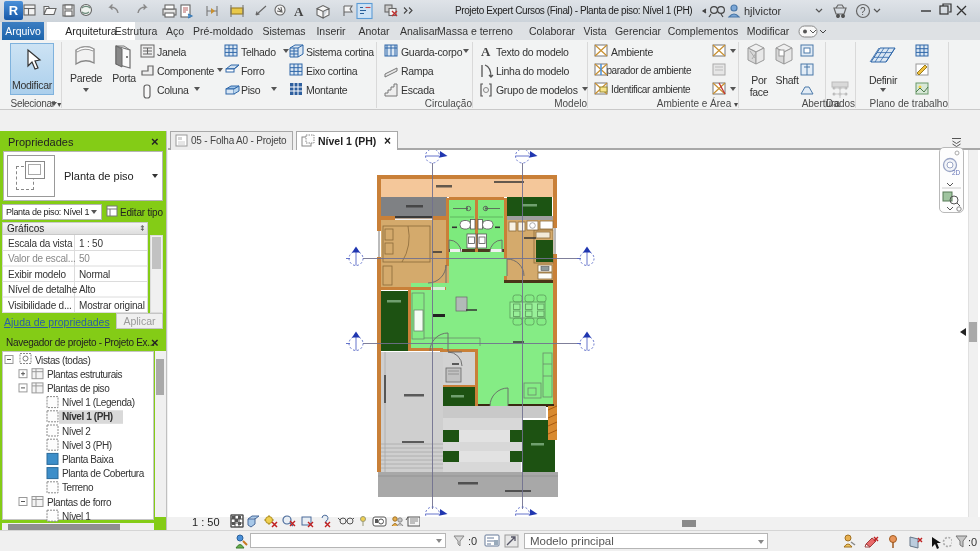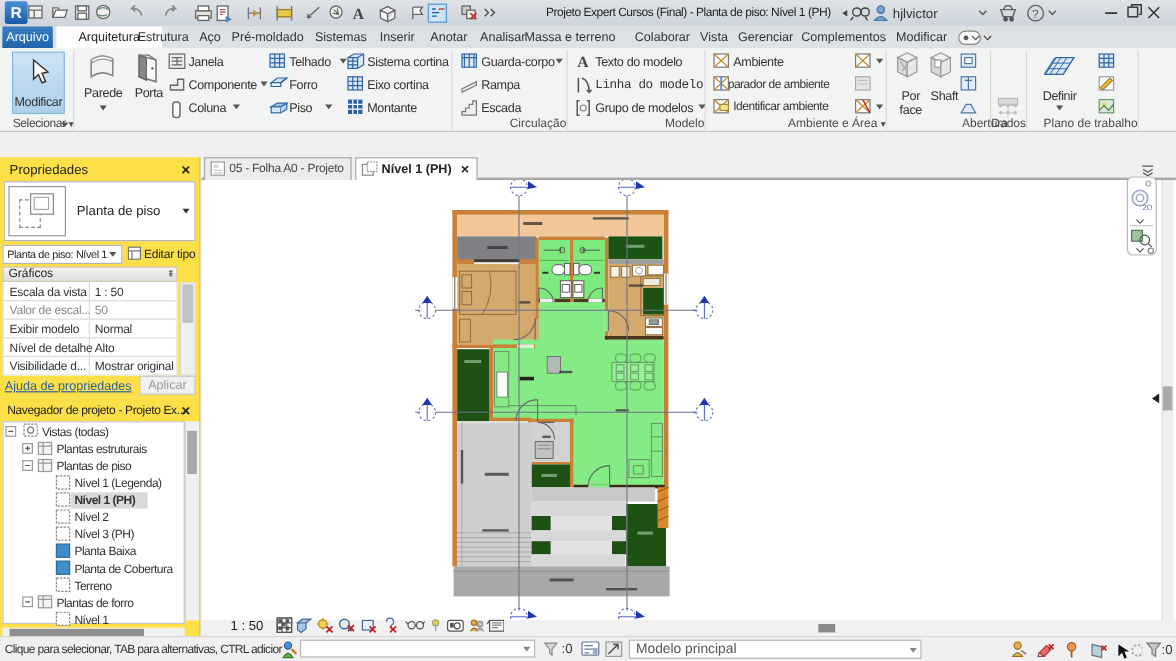--- a/index.html
+++ b/index.html
@@ -16,21 +16,21 @@
 .rtab { position:absolute; top:0; height:18px; line-height:18px; text-align:center; white-space:nowrap; }
 #tab-arquivo { left:2px; width:42px; background:linear-gradient(#3d7ec2,#1d64ab); color:#fff; }
 #tab-arq { background:#fff; color:#222; }
 
 #ribbon { left:0; top:40px; width:980px; height:70px; background:#f2f3f3; border-bottom:1px solid #c9c9c9; }
 .rsep { position:absolute; top:2px; width:1px; height:66px; background:#d9d9d9; }
 .plabel { position:absolute; top:58px; height:12px; font-size:10px; color:#4a4a4a; text-align:right; }
 .rlbl { position:absolute; font-size:10.5px; color:#333; letter-spacing:-0.3px; }
 .caret { position:absolute; width:0; height:0; border-left:3px solid transparent; border-right:3px solid transparent; border-top:4px solid #555; }
 
-.panel { background:#fde047; }
+.panel { background:#84cc16; }
 .phead { font-size:11px; color:#222; }
 
 #canvas { left:168px; top:150px; width:812px; height:367px; background:#fff; }
 #vtabs { left:168px; top:131px; width:812px; height:19px; background:#f0f0f0; }
 </style>
 </head>
 <body>
 
 <div id="titlebar" class="abs">
   <div id="rlogo" class="abs">R</div>
@@ -150,21 +150,21 @@
   <div class="rlbl txt" style="left:241px;top:6px;">Telhado</div>
   <div class="rlbl txt" style="left:241px;top:25px;">Forro</div>
   <div class="rlbl txt" style="left:241px;top:44px;">Piso</div>
   <div class="rlbl txt" style="left:306px;top:6px;">Sistema cortina</div>
   <div class="rlbl txt" style="left:306px;top:25px;">Eixo cortina</div>
   <div class="rlbl txt" style="left:306px;top:44px;">Montante</div>
   <div class="rlbl txt" style="left:401px;top:6px;">Guarda-corpo</div>
   <div class="rlbl txt" style="left:401px;top:25px;">Rampa</div>
   <div class="rlbl txt" style="left:401px;top:44px;">Escada</div>
   <div class="rlbl txt" style="left:496px;top:6px;">Texto do modelo</div>
-  <div class="rlbl txt" style="left:496px;top:25px;font-family:Liberation Mono, monospace;">Linha do modelo</div>
+  <div class="rlbl txt" style="left:496px;top:25px;">Linha do modelo</div>
   <div class="rlbl txt" style="left:496px;top:44px;">Grupo de modelos</div>
   <div class="rlbl txt" style="left:611px;top:6px;">Ambiente</div>
   <div class="rlbl txt" style="left:595px;top:25px;font-size:10px;letter-spacing:-0.4px;">Separador de ambiente</div>
   <div class="rlbl txt" style="left:611px;top:44px;font-size:10px;letter-spacing:-0.4px;">Identificar ambiente</div>
   <div class="rlbl txt" style="left:746px;top:34px;width:26px;text-align:center;">Por<br>face</div>
   <div class="rlbl txt" style="left:772px;top:34px;width:30px;text-align:center;">Shaft</div>
   <div class="rlbl txt" style="left:862px;top:34px;width:42px;text-align:center;">Definir</div>
 
   <div class="caret" style="left:51px;top:62px;"></div>
   <div class="caret" style="left:83px;top:48px;"></div>
@@ -664,21 +664,20 @@
       <path d="M162 12 q3 -5 6 0" fill="#e8b050" stroke="#a07020"></path>
       <circle cx="170" cy="6" r="2.2" fill="#c8c8c8" stroke="#888"></circle>
       <path d="M167 12 q3 -5 6 0" fill="#c8c8c8" stroke="#888"></path>
     <rect x="178" y="3" width="12" height="9" fill="#f5f5f5" stroke="#555"></rect>
       <path d="M180 5 h8 M180 7 h8 M180 9 h5" stroke="#888"></path>
       <path d="M178 3 l-2 3" stroke="#555"></path>
   </g>
 </svg>
 
 <div id="status" class="abs" style="left:0;top:530px;width:980px;height:21px;background:#f0f0f0;border-top:1px solid #d5d5d5;">
-  <div class="abs txt" style="left:4px;top:5px;font-size:10px;letter-spacing:-0.55px;color:#333;">Clique para selecionar, TAB para alternativas, CTRL adicior</div>
   <svg class="abs" style="left:232px;top:2px;" width="16" height="17">
       <circle cx="8" cy="5" r="3" fill="#4a90d9" stroke="#2a6099"></circle>
       <path d="M4 15 q4 -7 8 0 Z" fill="#6ab04c" stroke="#3a7a2c"></path>
       <path d="M11 8 l4 4" stroke="#c87820" stroke-width="2"></path>
     </svg>
   <div class="abs" style="left:250px;top:2px;width:196px;height:15px;background:#fff;border:1px solid #b5b5b5;"></div>
   <div class="abs" style="left:436px;top:8px;width:0;height:0;border-left:3px solid transparent;border-right:3px solid transparent;border-top:4px solid #888;"></div>
   <svg class="abs" style="left:452px;top:3px;" width="15" height="14">
       <path d="M2 2 h10 l-4 5 v5 l-2 -2 v-3 Z" fill="#d8d8d8" stroke="#888"></path>
     </svg>

